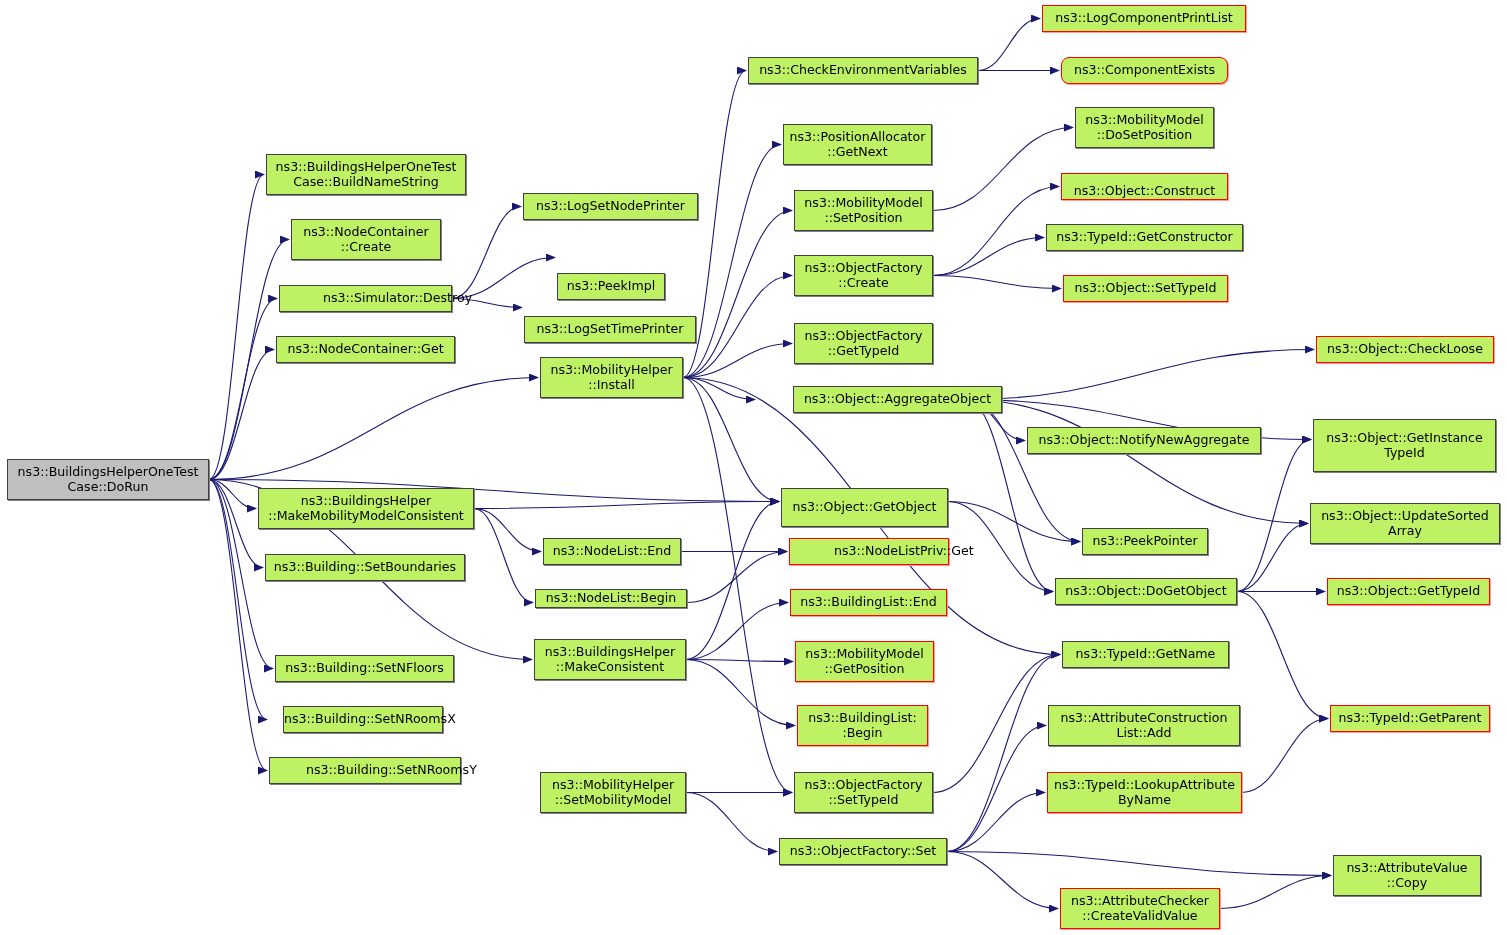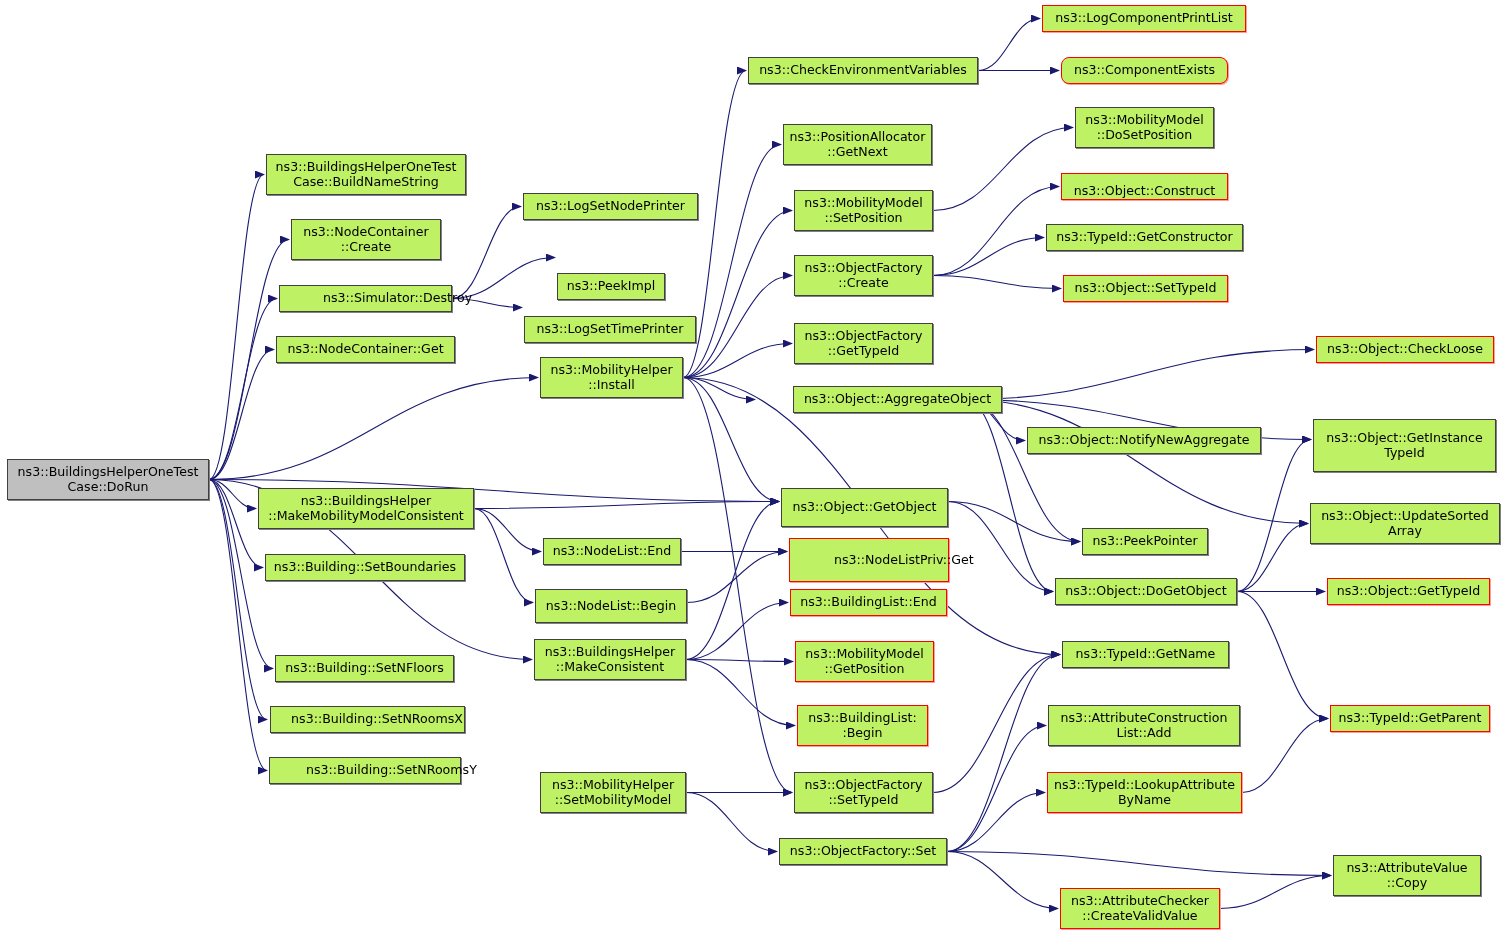--- a/index.html
+++ b/index.html
@@ -129,45 +129,45 @@
       <div class="node" style="left: 266px; top: 154px; width: 200px; height: 41px;"><span>ns3::BuildingsHelperOneTest
 Case::BuildNameString</span></div>
       <div class="node" style="left: 291px; top: 219px; width: 150px; height: 41px;"><span>ns3::NodeContainer
 ::Create</span></div>
       <div class="node" style="left: 279px; top: 285px; width: 173px; height: 27px; padding-left: 43px;"><span>ns3::Simulator::Destroy</span></div>
       <div class="node" style="left: 276px; top: 336px; width: 179px; height: 27px;"><span>ns3::NodeContainer::Get</span></div>
       <div class="node" style="left: 258px; top: 488px; width: 216px; height: 41px;"><span>ns3::BuildingsHelper
 ::MakeMobilityModelConsistent</span></div>
       <div class="node" style="left: 265px; top: 554px; width: 200px; height: 27px;"><span>ns3::Building::SetBoundaries</span></div>
       <div class="node" style="left: 275px; top: 655px; width: 179px; height: 27px;"><span>ns3::Building::SetNFloors</span></div>
-      <div class="node" style="left: 270px; top: 706px; width: 195px; height: 27px; padding-left: 19px;"><span>ns3::Building::SetNRoomsX</span></div>
+      <div class="node" style="left: 283px; top: 706px; width: 160px; height: 27px;"><span>ns3::Building::SetNRoomsX</span></div>
       <div class="node" style="left: 269px; top: 757px; width: 192px; height: 27px; padding-left: 36px;"><span>ns3::Building::SetNRoomsY</span></div>
       <div class="node" style="left: 523px; top: 193px; width: 175px; height: 27px;"><span>ns3::LogSetNodePrinter</span></div>
       <div class="node" style="left: 557px; top: 244px; width: 108px; height: 27px; margin-top: 29px;"><span>ns3::PeekImpl</span></div>
       <div class="node" style="left: 524px; top: 294px; width: 172px; height: 27px; margin-top: 22px;"><span>ns3::LogSetTimePrinter</span></div>
       <div class="node" style="left: 540px; top: 357px; width: 143px; height: 41px;"><span>ns3::MobilityHelper
 ::Install</span></div>
       <div class="node" style="left: 543px; top: 538px; width: 138px; height: 27px;"><span>ns3::NodeList::End</span></div>
-      <div class="node" style="left: 535px; top: 589px; width: 152px; height: 34px;"><span>ns3::NodeList::Begin</span></div>
+      <div class="node" style="left: 535px; top: 589px; width: 152px; height: 19px;"><span>ns3::NodeList::Begin</span></div>
       <div class="node" style="left: 534px; top: 639px; width: 152px; height: 41px;"><span>ns3::BuildingsHelper
 ::MakeConsistent</span></div>
       <div class="node" style="left: 540px; top: 772px; width: 146px; height: 41px;"><span>ns3::MobilityHelper
 ::SetMobilityModel</span></div>
       <div class="node" style="left: 748px; top: 57px; width: 230px; height: 27px;"><span>ns3::CheckEnvironmentVariables</span></div>
       <div class="node" style="left: 783px; top: 124px; width: 149px; height: 41px;"><span>ns3::PositionAllocator
 ::GetNext</span></div>
       <div class="node" style="left: 794px; top: 190px; width: 139px; height: 41px;"><span>ns3::MobilityModel
 ::SetPosition</span></div>
       <div class="node" style="left: 794px; top: 255px; width: 139px; height: 41px;"><span>ns3::ObjectFactory
 ::Create</span></div>
       <div class="node" style="left: 794px; top: 323px; width: 139px; height: 41px;"><span>ns3::ObjectFactory
 ::GetTypeId</span></div>
       <div class="node" style="left: 757px; top: 386px; width: 209px; height: 27px; margin-left: 36px;"><span>ns3::Object::AggregateObject</span></div>
       <div class="node" style="left: 781px; top: 488px; width: 167px; height: 39px;"><span>ns3::Object::GetObject</span></div>
-      <div class="node red" style="left: 789px; top: 538px; width: 160px; height: 44px; padding-left: 44px;"><span>ns3::NodeListPriv::Get</span></div>
+      <div class="node red" style="left: 789px; top: 538px; width: 160px; height: 27px; padding-left: 44px;"><span>ns3::NodeListPriv::Get</span></div>
       <div class="node red" style="left: 790px; top: 589px; width: 157px; height: 27px;"><span>ns3::BuildingList::End</span></div>
       <div class="node red" style="left: 795px; top: 641px; width: 139px; height: 41px;"><span>ns3::MobilityModel
 ::GetPosition</span></div>
       <div class="node red" style="left: 797px; top: 705px; width: 131px; height: 41px;"><span>ns3::BuildingList:
 :Begin</span></div>
       <div class="node" style="left: 794px; top: 772px; width: 139px; height: 41px;"><span>ns3::ObjectFactory
 ::SetTypeId</span></div>
       <div class="node" style="left: 779px; top: 838px; width: 168px; height: 27px;"><span>ns3::ObjectFactory::Set</span></div>
       <div class="node red" style="left: 1042px; top: 5px; width: 204px; height: 27px;"><span>ns3::LogComponentPrintList</span></div>
       <div class="node red" style="left: 1061px; top: 57px; width: 167px; height: 27px; border-radius: 8px;"><span>ns3::ComponentExists</span></div>

